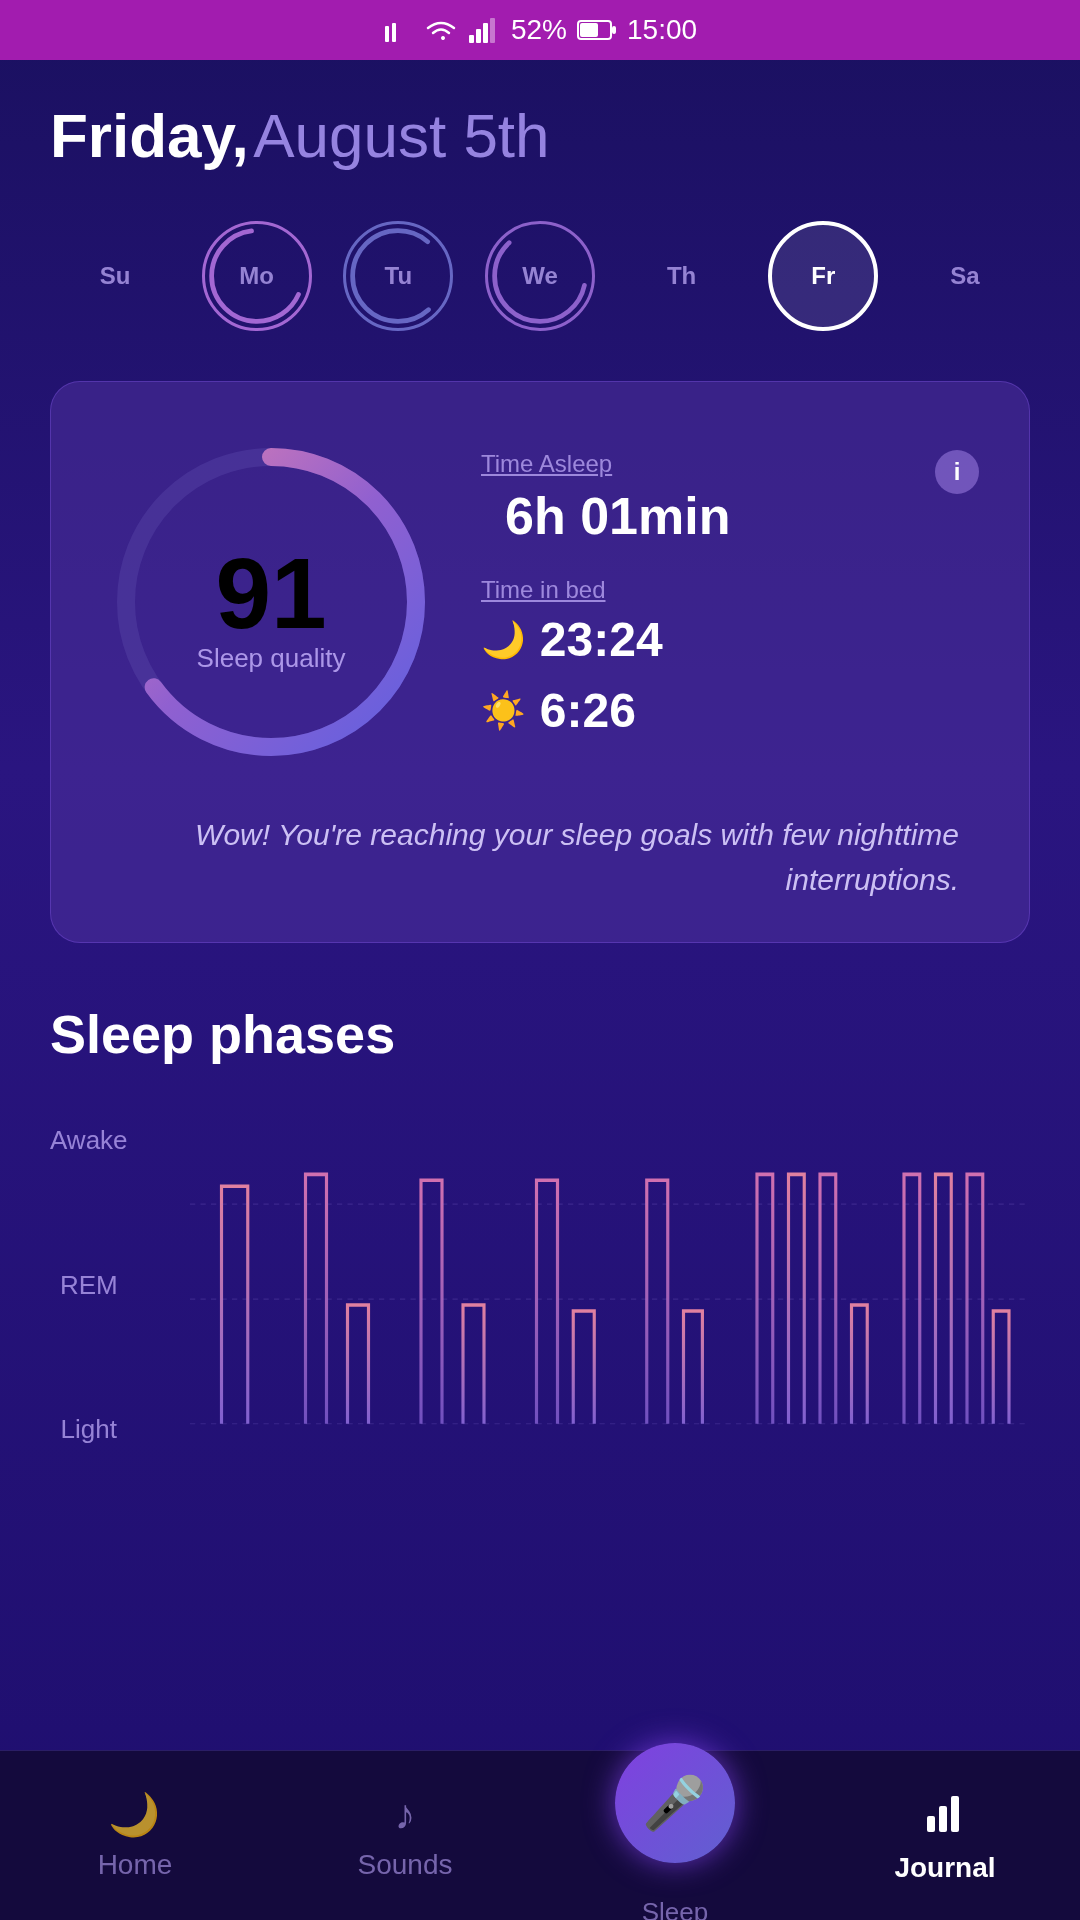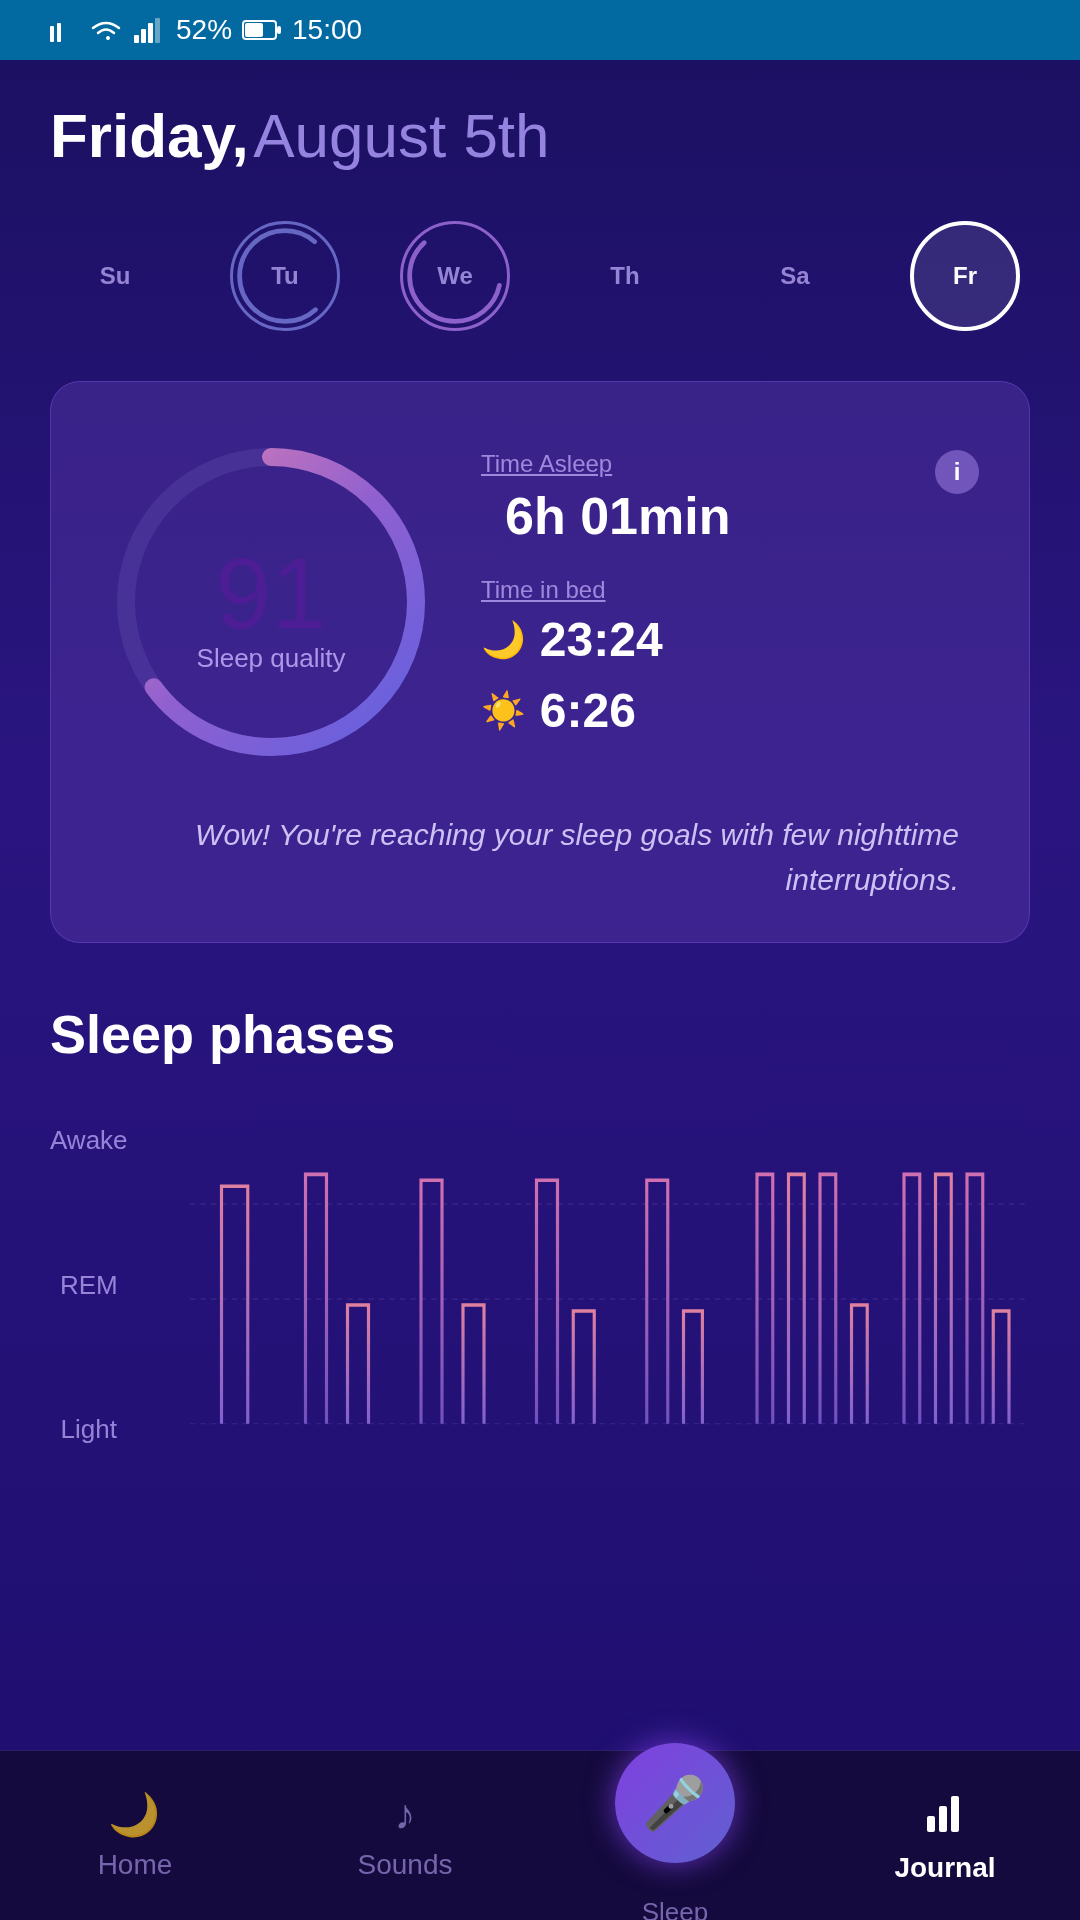--- a/index.html
+++ b/index.html
@@ -13,24 +13,24 @@
     body {
       background: linear-gradient(180deg, #1a1060 0%, #2a1580 40%, #1e0e6e 100%);
       color: white;
       position: relative;
     }
 
     
     .status-bar {
       width: 100%;
       height: 60px;
-      background: #0369a1;
-      display: flex;
-      align-items: center;
-      justify-content: flex-start;
+      background: #a21caf;
+      display: flex;
+      align-items: center;
+      justify-content: center;
       padding: 0 48px;
       gap: 14px;
     }
     .status-icons {
       display: flex;
       align-items: center;
       gap: 10px;
     }
     .status-text {
       font-size: 28px;
@@ -120,22 +120,22 @@
     }
     .sleep-circle-text {
       position: absolute;
       top: 50%;
       left: 50%;
       transform: translate(-50%, -50%);
       text-align: center;
     }
     .sleep-score {
       font-size: 100px;
-      font-weight: 400;
-      color: #4c1d95;
+      font-weight: 700;
+      color: #000000;
       line-height: 1;
       margin-top: 12px;
     }
     .sleep-quality-label {
       font-size: 26px;
       color: rgba(200, 180, 255, 0.8);
     }
 
     
     .sleep-stats {
@@ -345,45 +345,51 @@
     <span class="day-name">Friday,</span>
     <span class="day-date">August 5th</span>
   </div>
 
   <div class="week-selector">
 
     <div class="day-bubble">
       <span>Su</span>
     </div>
 
+    <div class="day-bubble has-data" style="border-color: rgba(220,140,255,0.7);">
+      <svg viewBox="0 0 110 110">
+        <circle cx="55" cy="55" r="48" fill="none" stroke="rgba(220,140,255,0.7)" stroke-width="5" stroke-dasharray="200 302" stroke-dashoffset="-20" stroke-linecap="round"></circle>
+      </svg>
+      <span>Mo</span>
+    </div>
 
     <div class="day-bubble has-data" style="border-color: rgba(150,160,255,0.6);">
       <svg viewBox="0 0 110 110">
         <circle cx="55" cy="55" r="48" fill="none" stroke="rgba(150,160,255,0.6)" stroke-width="5" stroke-dasharray="220 302" stroke-dashoffset="-40" stroke-linecap="round"></circle>
       </svg>
       <span>Tu</span>
     </div>
 
     <div class="day-bubble has-data" style="border-color: rgba(200,140,255,0.65);">
       <svg viewBox="0 0 110 110">
         <circle cx="55" cy="55" r="48" fill="none" stroke="rgba(200,140,255,0.65)" stroke-width="5" stroke-dasharray="180 302" stroke-dashoffset="-10" stroke-linecap="round"></circle>
       </svg>
       <span>We</span>
     </div>
 
     <div class="day-bubble">
       <span>Th</span>
     </div>
 
+    <div class="day-bubble active">
+      <span>Fr</span>
+    </div>
+
     <div class="day-bubble">
       <span>Sa</span>
-    </div>
-
-    <div class="day-bubble active">
-      <span>Fr</span>
     </div>
   </div>
 
   <div class="sleep-card">
     <div class="sleep-card-top">
 
       <div class="sleep-circle-container">
         <svg viewBox="0 0 340 340">
 
           <circle cx="170" cy="170" r="145" fill="none" stroke="rgba(80,60,160,0.6)" stroke-width="18"></circle>

